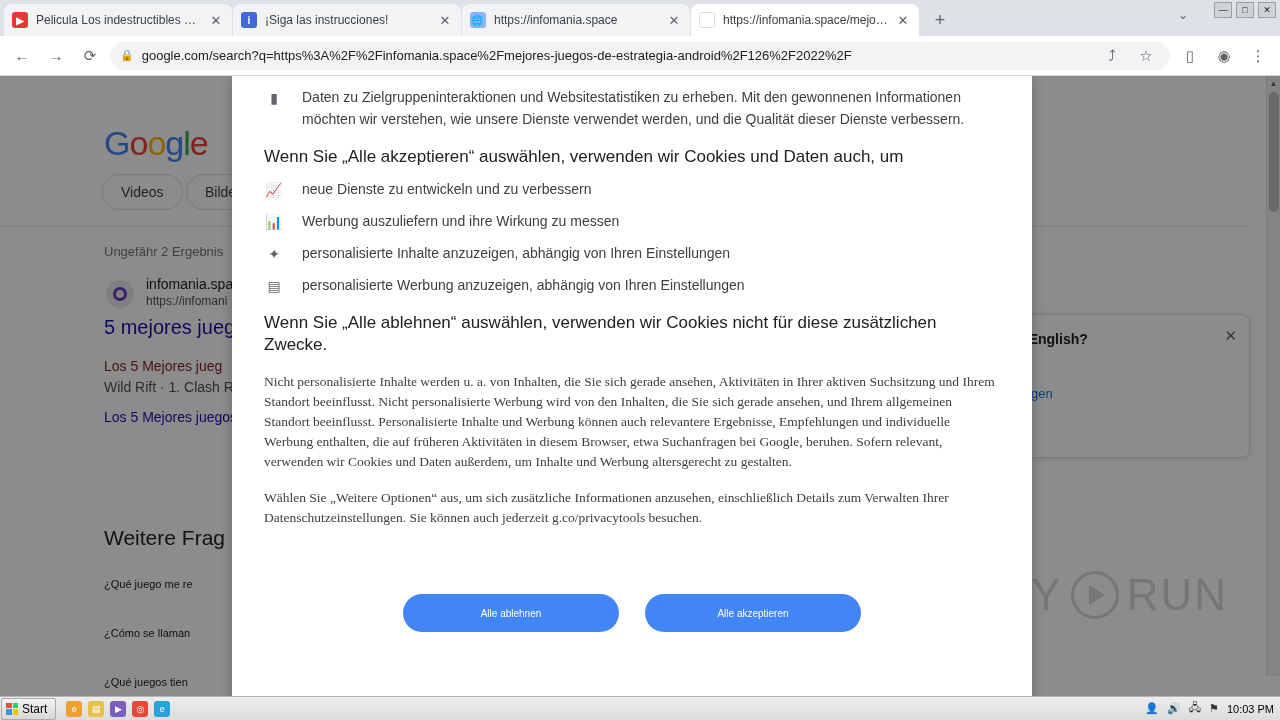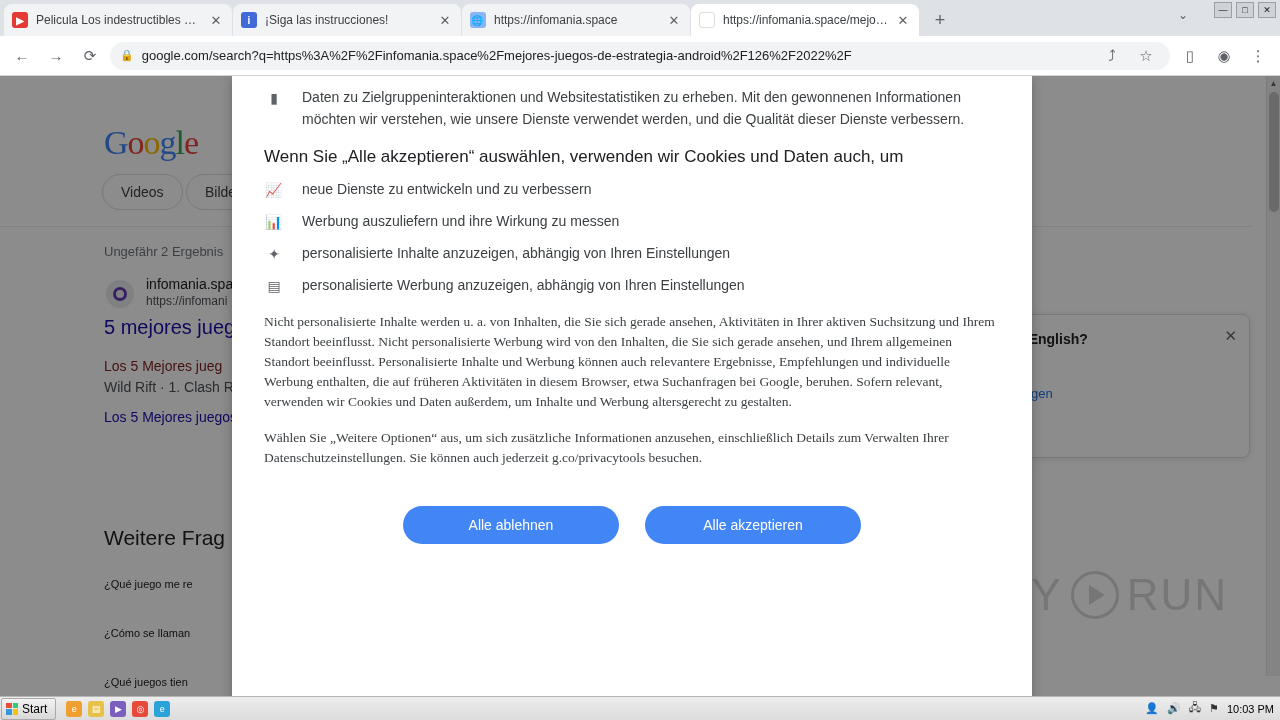--- a/index.html
+++ b/index.html
@@ -87,21 +87,21 @@
   .scrollbar {
     position: absolute; top:0; right:0; width: 14px; height: 600px;
     background:#f1f1f1; border-left:1px solid #e0e0e0;
   }
   .scroll-arrow { height:14px; display:flex; align-items:center; justify-content:center; font-size:8px; color:#5f6368;}
   .scroll-thumb { position:absolute; top:16px; left:2px; width:10px; height:120px; background:#c1c1c1; border-radius:5px; }
 
   
   .g-logo {
     position:absolute; left: 104px; top: 48px;
-    font-family: Liberation Serif, serif; font-size: 34px; letter-spacing:-1px;
+    font-family: Liberation Sans, sans-serif; font-size: 34px; letter-spacing:-1px;
   }
   .g-logo span:nth-child(1){color:#4285f4;}
   .g-logo span:nth-child(2){color:#ea4335;}
   .g-logo span:nth-child(3){color:#fbbc05;}
   .g-logo span:nth-child(4){color:#4285f4;}
   .g-logo span:nth-child(5){color:#34a853;}
   .g-logo span:nth-child(6){color:#ea4335;}
 
   .g-chip {
     position:absolute; top: 98px; height: 36px; border:1px solid #dadce0;
@@ -186,22 +186,23 @@
   }
   .cpara {
     font-size: 13.5px; line-height: 20px; color:#3c4043; margin-top: 16px; font-family: Liberation Serif, serif;
   }
   .citem { margin: 10px 0; }
   .cbuttons {
     display:flex; justify-content:center; gap: 26px; margin-top: 38px;
   }
   .cbtn {
     width: 216px; height: 38px; border-radius: 19px; background:#4285f4;
-    color:#fff; font-size: 14px; display:flex; align-items:center; justify-content:center;
+    color:#fff; font-size: 10px; display:flex; align-items:center; justify-content:center;
     border:none;
+    margin-top:28px;
   }
   .cmore {
     text-align:center; margin-top: 22px; font-size: 14px; color:#1a73e8;
   }
   .cfooter {
     text-align:center; margin-top: 28px; font-size: 12px; color:#70757a;
   }
   .cfooter span { color:#70757a; }
   .cdot { margin: 0 8px; }
 
@@ -352,20 +353,21 @@
         </div>
         <div class="crow citem">
           <span class="cicon">✦</span>
           <span class="ctext">personalisierte Inhalte anzuzeigen, abhängig von Ihren Einstellungen</span>
         </div>
         <div class="crow citem">
           <span class="cicon">▤</span>
           <span class="ctext">personalisierte Werbung anzuzeigen, abhängig von Ihren Einstellungen</span>
         </div>
 
+        <div class="clead">Wenn Sie „Alle ablehnen“ auswählen, verwenden wir Cookies nicht für diese zusätzlichen Zwecke.</div>
 
         <div class="cpara">Nicht personalisierte Inhalte werden u. a. von Inhalten, die Sie sich gerade ansehen, Aktivitäten in Ihrer aktiven Suchsitzung und Ihrem Standort beeinflusst. Nicht personalisierte Werbung wird von den Inhalten, die Sie sich gerade ansehen, und Ihrem allgemeinen Standort beeinflusst. Personalisierte Inhalte und Werbung können auch relevantere Ergebnisse, Empfehlungen und individuelle Werbung enthalten, die auf früheren Aktivitäten in diesem Browser, etwa Suchanfragen bei Google, beruhen. Sofern relevant, verwenden wir Cookies und Daten außerdem, um Inhalte und Werbung altersgerecht zu gestalten.</div>
         <div class="cpara">Wählen Sie „Weitere Optionen“ aus, um sich zusätzliche Informationen anzusehen, einschließlich Details zum Verwalten Ihrer Datenschutzeinstellungen. Sie können auch jederzeit g.co/privacytools besuchen.</div>
 
         <div class="cbuttons">
           <button class="cbtn">Alle ablehnen</button>
           <button class="cbtn">Alle akzeptieren</button>
         </div>
 
 

